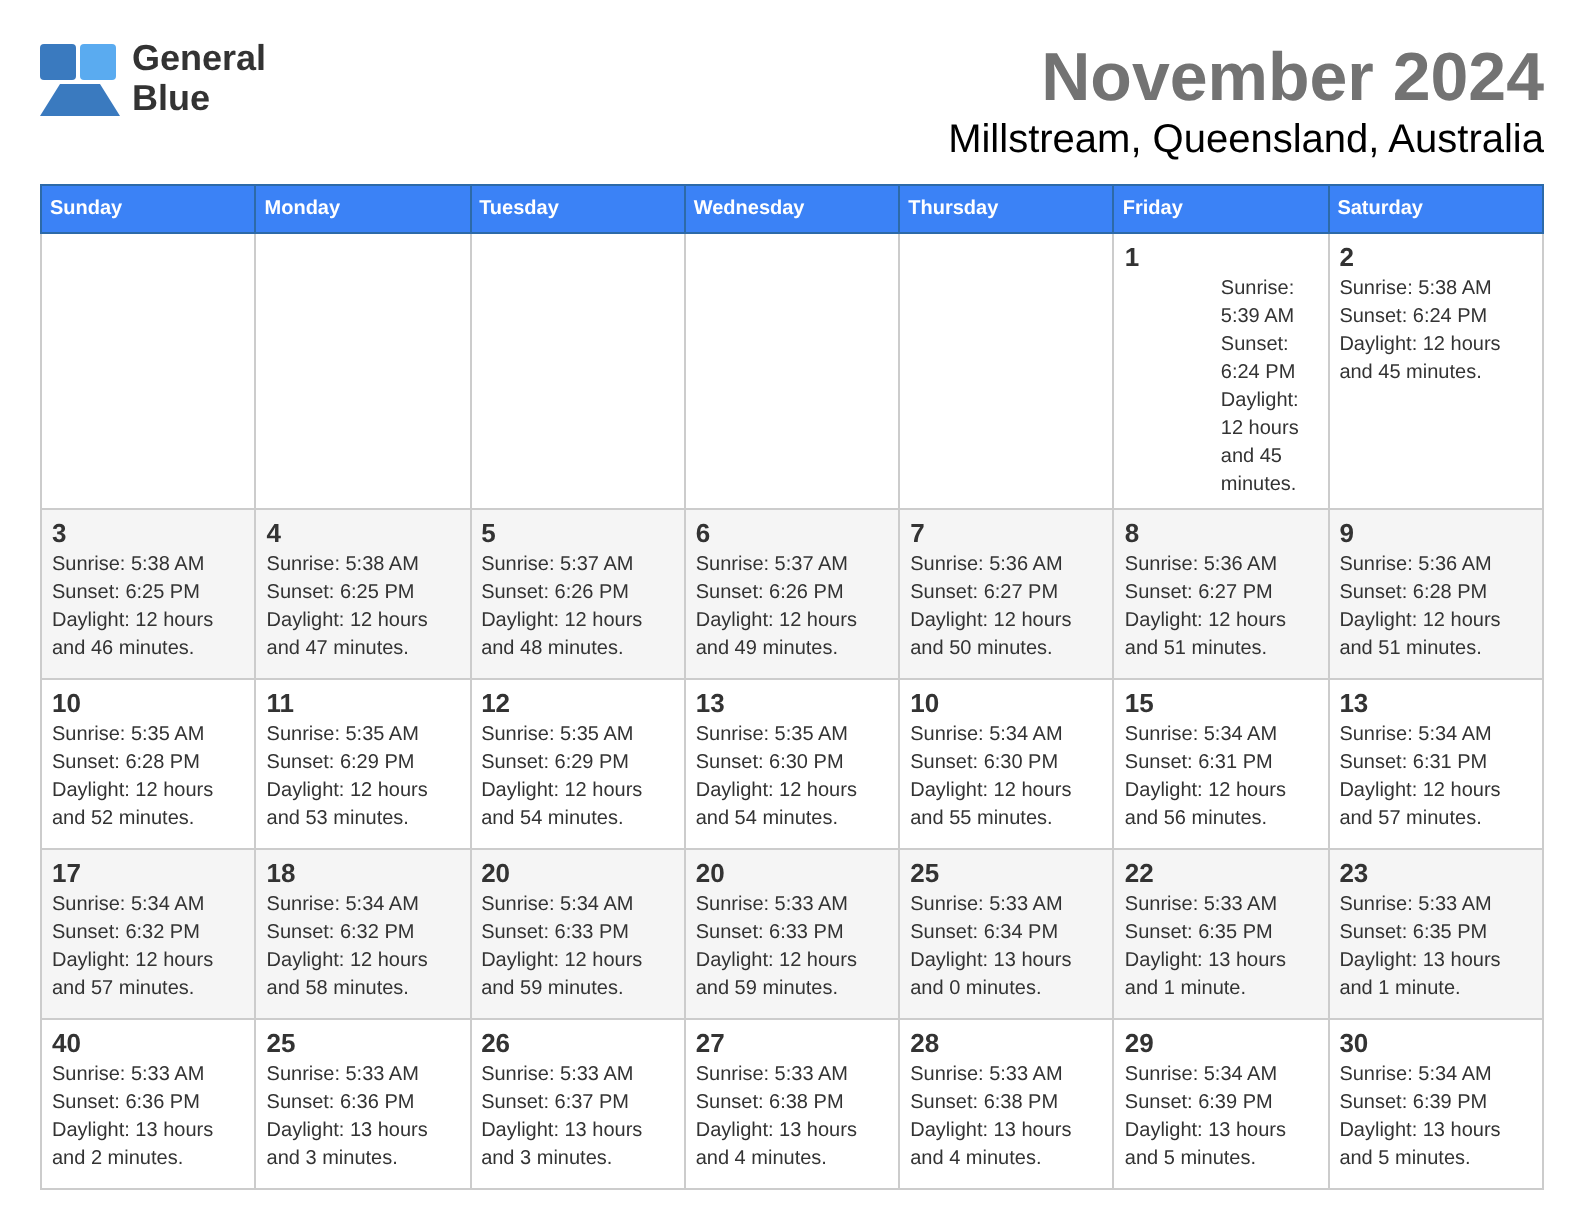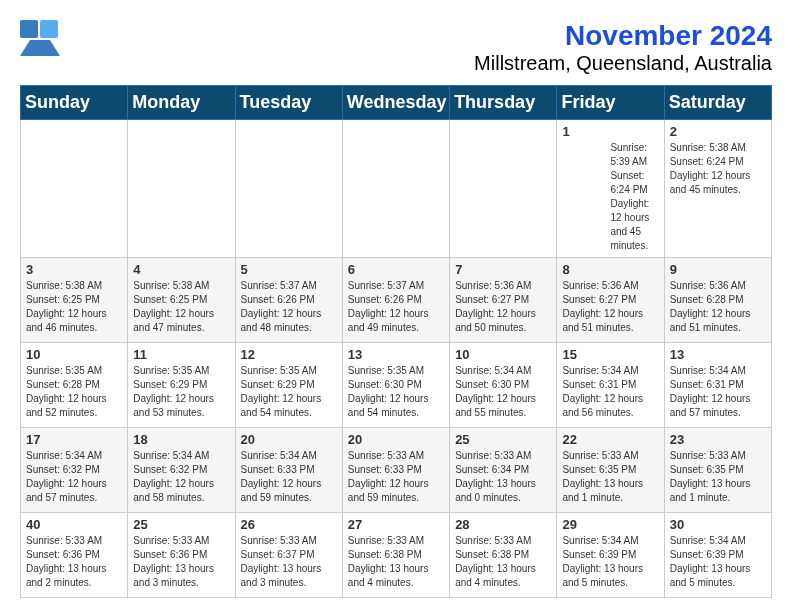--- a/index.html
+++ b/index.html
@@ -31,37 +31,37 @@
     }
     .logo-text span:first-child { color: #333; }
     .logo-icon {
       width: 40px;
       height: 36px;
     }
     .title-section {
       text-align: right;
     }
     .calendar-title {
-      font-size: 28px;
+      font-size: 34px;
       font-weight: bold;
-      color: #1d4ed8;
+      color: #737373;
     }
     .calendar-subtitle {
       font-size: 20px;
       color: #000000;
     }
     table {
       width: 100%;
       border-collapse: collapse;
       table-layout: fixed;
     }
     thead th {
-      background-color: #0c4a6e;
+      background-color: #3b82f6;
       color: white;
-      font-size: 18px;
+      font-size: 10px;
       font-weight: bold;
       padding: 6px 4px;
       text-align: left;
       border: 1px solid #2d6aa8;
     }
     tbody td {
       border: 1px solid #ccc;
       vertical-align: top;
       padding: 4px 5px;
       min-height: 80px;
@@ -91,20 +91,24 @@
 </head>
 <body>
 
 <div class="header-section">
   <div class="logo">
     <svg class="logo-icon" viewBox="0 0 40 36" xmlns="http://www.w3.org/2000/svg">
       <rect x="0" y="0" width="18" height="18" rx="2" fill="#3a7abf"></rect>
       <rect x="20" y="0" width="18" height="18" rx="2" fill="#5aabf0"></rect>
       <polygon points="10,20 30,20 40,36 0,36" fill="#3a7abf"></polygon>
     </svg>
+    <div class="logo-text">
+      <span>General</span>
+      <span>Blue</span>
+    </div>
   </div>
   <div class="title-section">
     <div class="calendar-title">November 2024</div>
     <div class="calendar-subtitle">Millstream, Queensland, Australia</div>
   </div>
 </div>
 
 <table>
   <thead>
     <tr>

